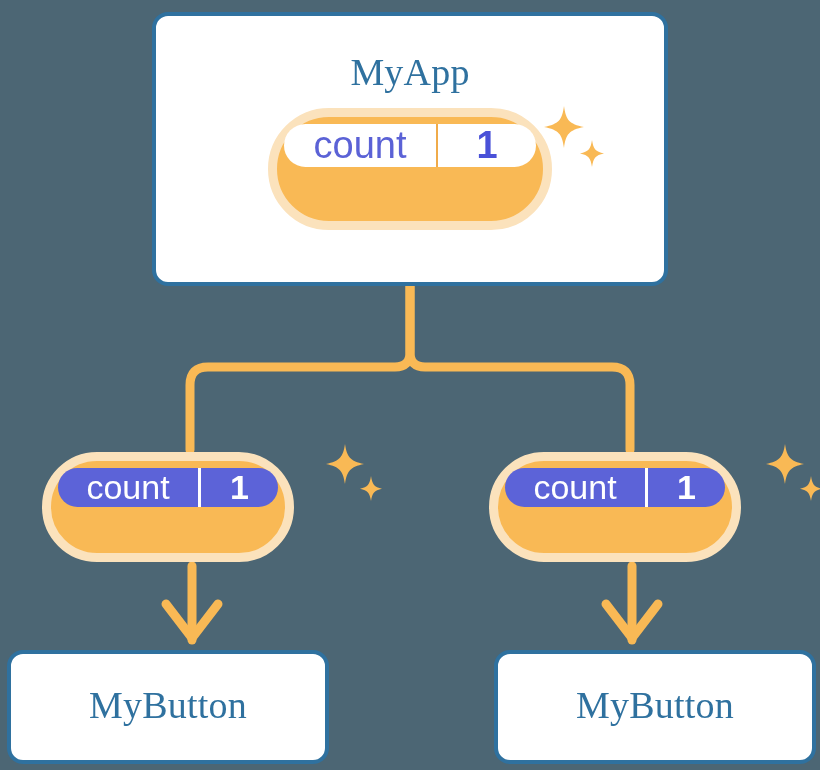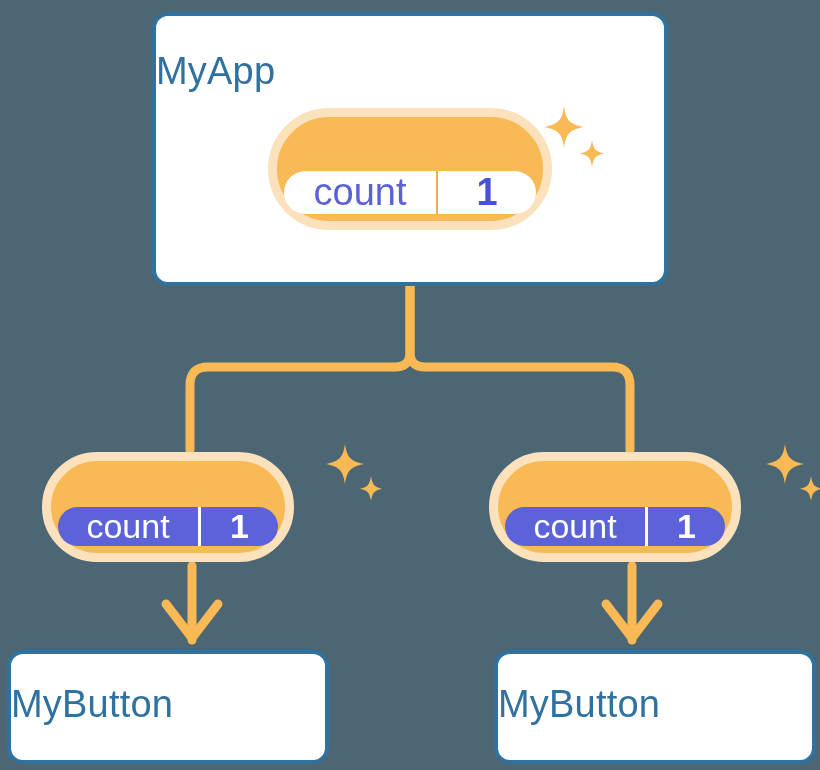--- a/index.html
+++ b/index.html
@@ -31,22 +31,23 @@
     background: #ffffff;
     border: 4px solid #2f719f;
     border-radius: 16px;
     box-sizing: border-box;
   }
   .card-title {
     color: #2f719f;
     font-size: 38px;
     font-weight: 400;
     letter-spacing: 0.2px;
-    text-align: left;
+    text-align: center;
     white-space: nowrap;
+    font-family: Liberation Serif, serif;
   }
 
   #card-myapp {
     left: 152px;
     top: 12px;
     width: 516px;
     height: 274px;
   }
   #card-myapp .card-title {
     margin-top: 34px;
@@ -70,21 +71,21 @@
   }
 
   
   .pill-wrap {
     position: absolute;
   }
   .pill {
     position: relative;
     box-sizing: border-box;
     display: flex;
-    align-items: flex-end;
+    align-items: flex-start;
     border-radius: 999px;
     
     border: 9px solid #fbe2bc;
     background: #f9b955;   
     padding: 7px;
   }
   .pill-inner {
     display: flex;
     align-items: stretch;
     flex: 1;

